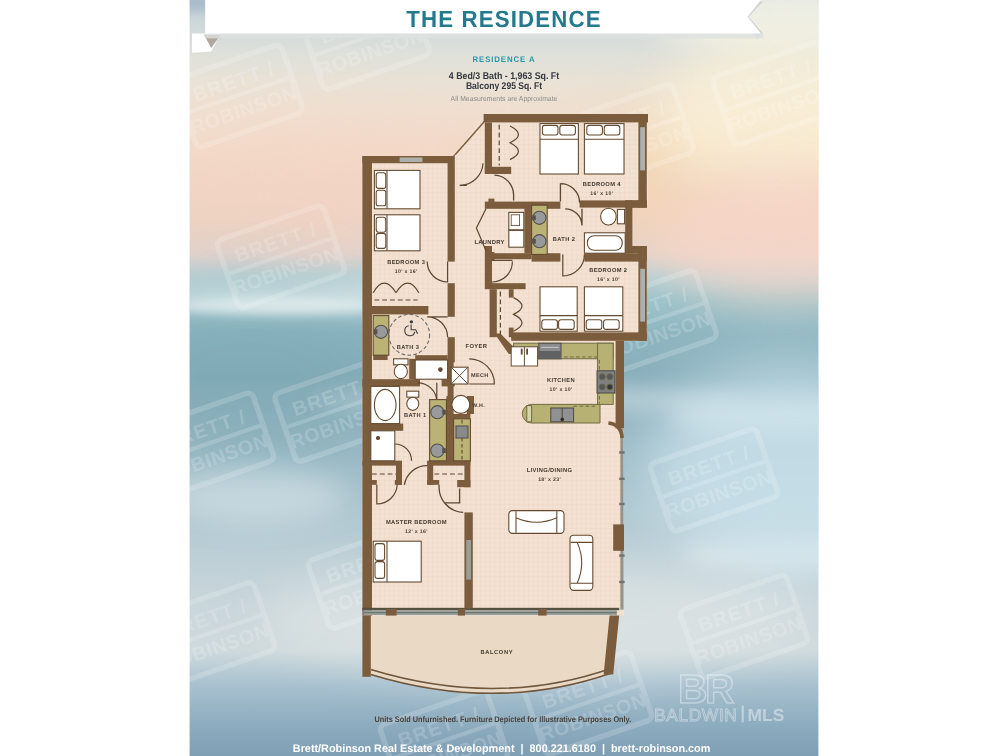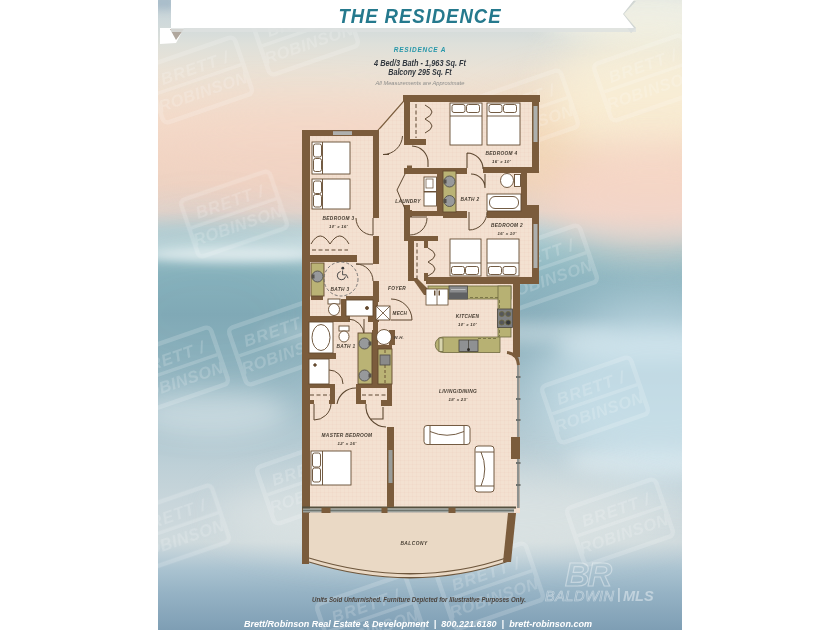--- a/index.html
+++ b/index.html
@@ -1,17 +1,17 @@
 <!DOCTYPE html>
 <html><head>
 <meta charset="utf-8">
 <style>
   html,body{margin:0;padding:0;}
   body{width:840px;height:630px;background:#ffffff;font-family:"Liberation Sans",sans-serif;overflow:hidden;position:relative;}
-  .page{position:absolute;left:0;top:0;width:840px;height:630px;background:#ffffff;font-style:italic;}
+  .page{position:absolute;left:0;top:0;width:840px;height:630px;background:#ffffff;}
   .photo{position:absolute;left:158px;top:0;width:524px;height:630px;overflow:hidden;
     background:linear-gradient(to bottom,
       #c8d4da 0%, #cfd9db 3.5%, #dee0da 7%, #eae2d6 11%, #f0e0d0 15%,
       #f3dcc8 20%, #f0d6c2 25%, #eed3c2 29%, #e4d4cc 33.5%, #bcd1d5 36.5%,
       #9fc4cb 39.5%, #8eb6c1 44%, #88aebb 50%, #93b5c1 56%, #a2bfca 62%,
       #b0c8d1 68%, #bed0d7 74%, #c9d6db 80%, #cfdadd 86%, #a9c2d0 90.5%,
       #96b3c5 94%, #7e9eb4 100%)}
   .blob{position:absolute;border-radius:50%;}
 </style>
 </head>

